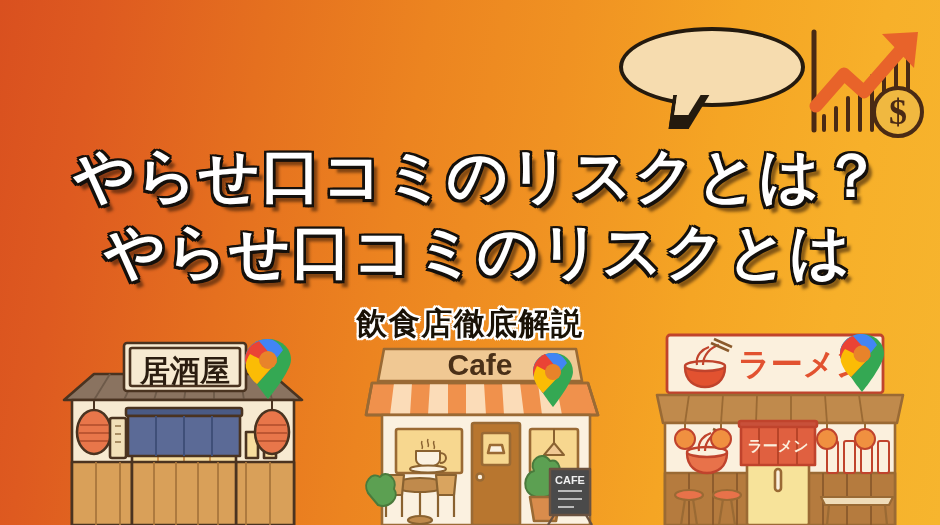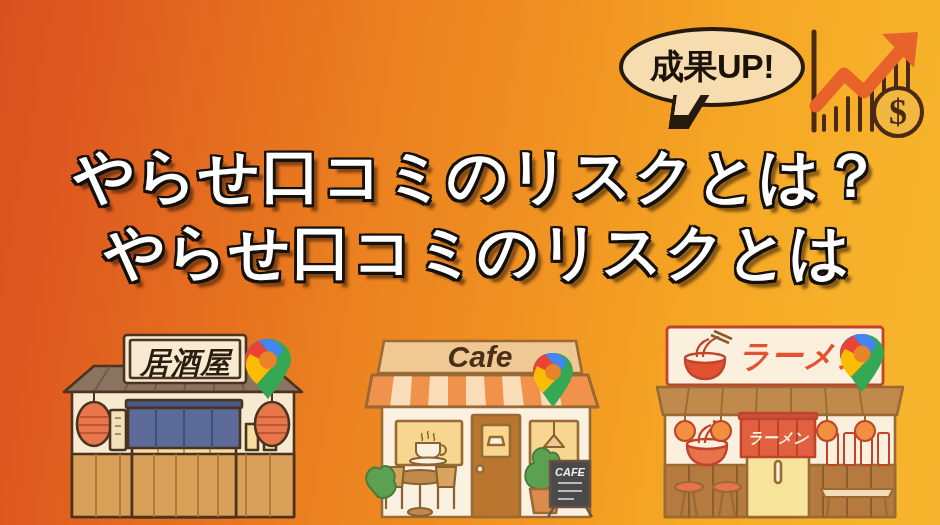--- a/index.html
+++ b/index.html
@@ -125,22 +125,21 @@
     text-shadow:
       -2px -2px 0 #ffffff,  2px -2px 0 #ffffff,
       -2px  2px 0 #ffffff,  2px  2px 0 #ffffff,
       -2px 0 0 #ffffff,  2px 0 0 #ffffff,
        0 -2px 0 #ffffff,  0 2px 0 #ffffff;
   }
 
   
   .shop {
     position: absolute;
-    bottom: 8px;
-    font-style: italic;
+    bottom: 0;
   }
   #shop-izakaya { left: 58px;  width: 250px; height: 185px; }
   #shop-cafe    { left: 368px; width: 235px; height: 180px; }
   #shop-ramen   { left: 655px; width: 250px; height: 192px; }
 
   .shop svg, .chart-icon svg { display: block; overflow: visible; }
 
   .map-pin { position: absolute; }
   #pin-izakaya { left: 243px; top: 338px; width: 50px; height: 62px; }
   #pin-cafe    { left: 531px; top: 352px; width: 44px; height: 56px; }
@@ -148,21 +147,20 @@
 </style>
 </head>
 <body>
 
 <div id="banner">
 
   <div class="bubble-wrap">
     <div class="bubble-body"></div>
     <div class="bubble-tail"></div>
     <div class="bubble-tail-fill"></div>
-    <div class="bubble-text">成果UP!</div>
   </div>
 
   <div class="chart-icon">
     <svg viewBox="0 0 122 112" width="122" height="112">
 
       <path d="M8 4 L8 102" stroke="#4a2a14" stroke-width="5" stroke-linecap="round" fill="none"></path>
 
       <g stroke="#4a2a14" stroke-width="4" stroke-linecap="round">
         <line x1="18" y1="102" x2="18" y2="88"></line>
         <line x1="30" y1="102" x2="30" y2="80"></line>
@@ -180,20 +178,21 @@
       <circle cx="92" cy="84" r="24" fill="#f0b840" stroke="#4a2a14" stroke-width="4"></circle>
       <text x="92" y="96" font-family="'Liberation Serif', serif" font-size="36" font-weight="700" fill="#4a2a14" text-anchor="middle">$</text>
     </svg>
   </div>
 
   <div class="headline">
     <div class="headline-line">やらせ口コミのリスクとは？</div>
     <div class="headline-line">やらせ口コミのリスクとは</div>
   </div>
 
+  <div class="subtitle">飲食店徹底解説</div>
 
   <div class="shop" id="shop-izakaya">
     <svg viewBox="0 0 250 185" width="250" height="185">
       <g stroke="#4a3320" stroke-width="2.6" stroke-linejoin="round">
 
         <path d="M6 60 L36 34 L214 34 L244 60 Z" fill="#8a7360"></path>
         <g stroke="#6d5a49" stroke-width="1.8">
           <line x1="36" y1="60" x2="52" y2="34"></line>
           <line x1="66" y1="60" x2="78" y2="34"></line>
           <line x1="96" y1="60" x2="104" y2="34"></line>

